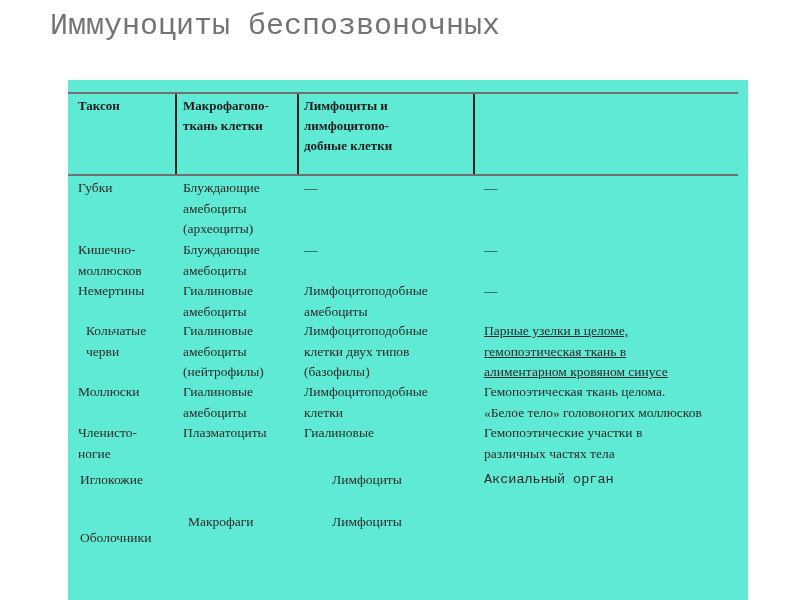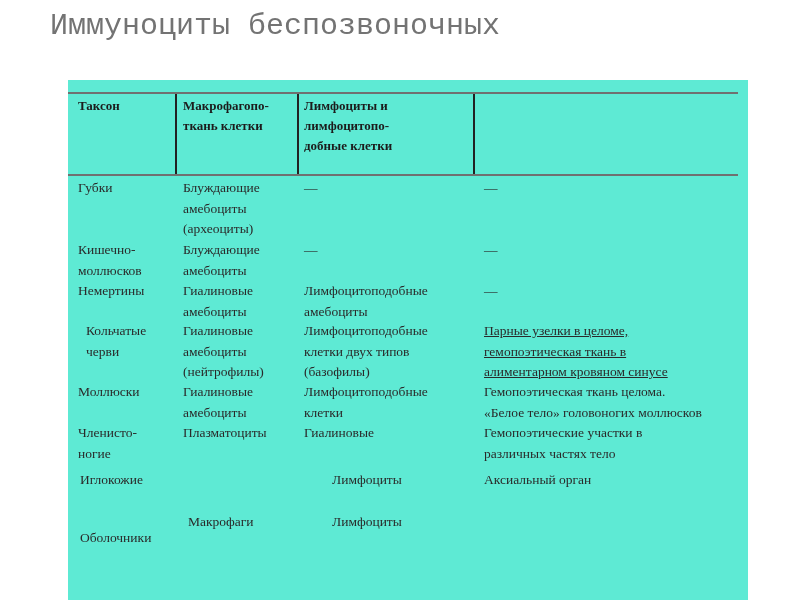--- a/index.html
+++ b/index.html
@@ -116,22 +116,22 @@
   <div class="cell" style="left:236px; top:302px;">Лимфоцитоподобные
 клетки</div>
   <div class="cell" style="left:416px; top:302px;">Гемопоэтическая ткань целома.
 «Белое тело» головоногих моллюсков</div>
 
   <div class="cell" style="left:10px; top:343px;">Членисто-
 ногие</div>
   <div class="cell" style="left:115px; top:343px;">Плазматоциты</div>
   <div class="cell" style="left:236px; top:343px;">Гиалиновые</div>
   <div class="cell" style="left:416px; top:343px;">Гемопоэтические участки в
-различных частях тело</div>
+различных частях тела</div>
 
   <div class="cell" style="left:12px; top:390px;">Иглокожие</div>
   <div class="cell" style="left:264px; top:390px;">Лимфоциты</div>
-  <div class="cell" style="left:416px; top:390px;">Аксиальный орган</div>
+  <div class="cell" style="left:416px; top:390px;font-family:Liberation Mono, monospace;">Аксиальный орган</div>
 
   <div class="cell" style="left:12px; top:432px;margin-top:16px;">Оболочники</div>
   <div class="cell" style="left:120px; top:432px;">Макрофаги</div>
   <div class="cell" style="left:264px; top:432px;">Лимфоциты</div>
 </div>
 
 </body></html>

